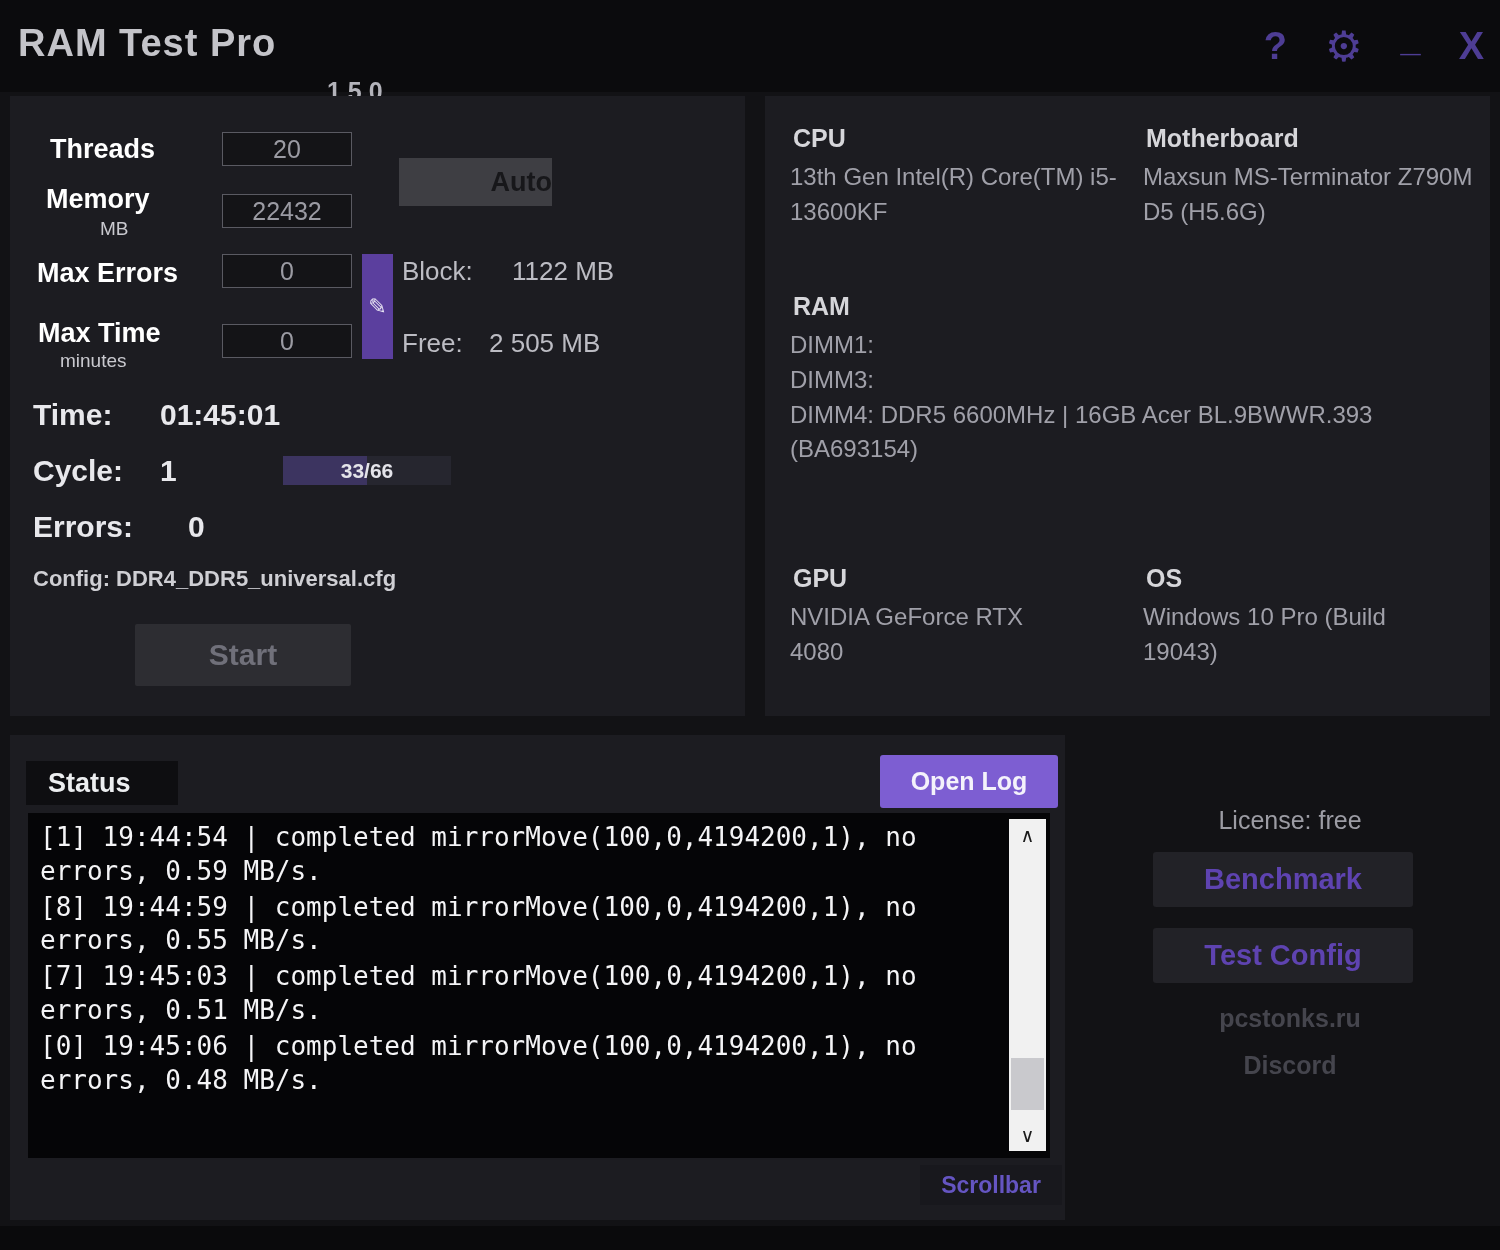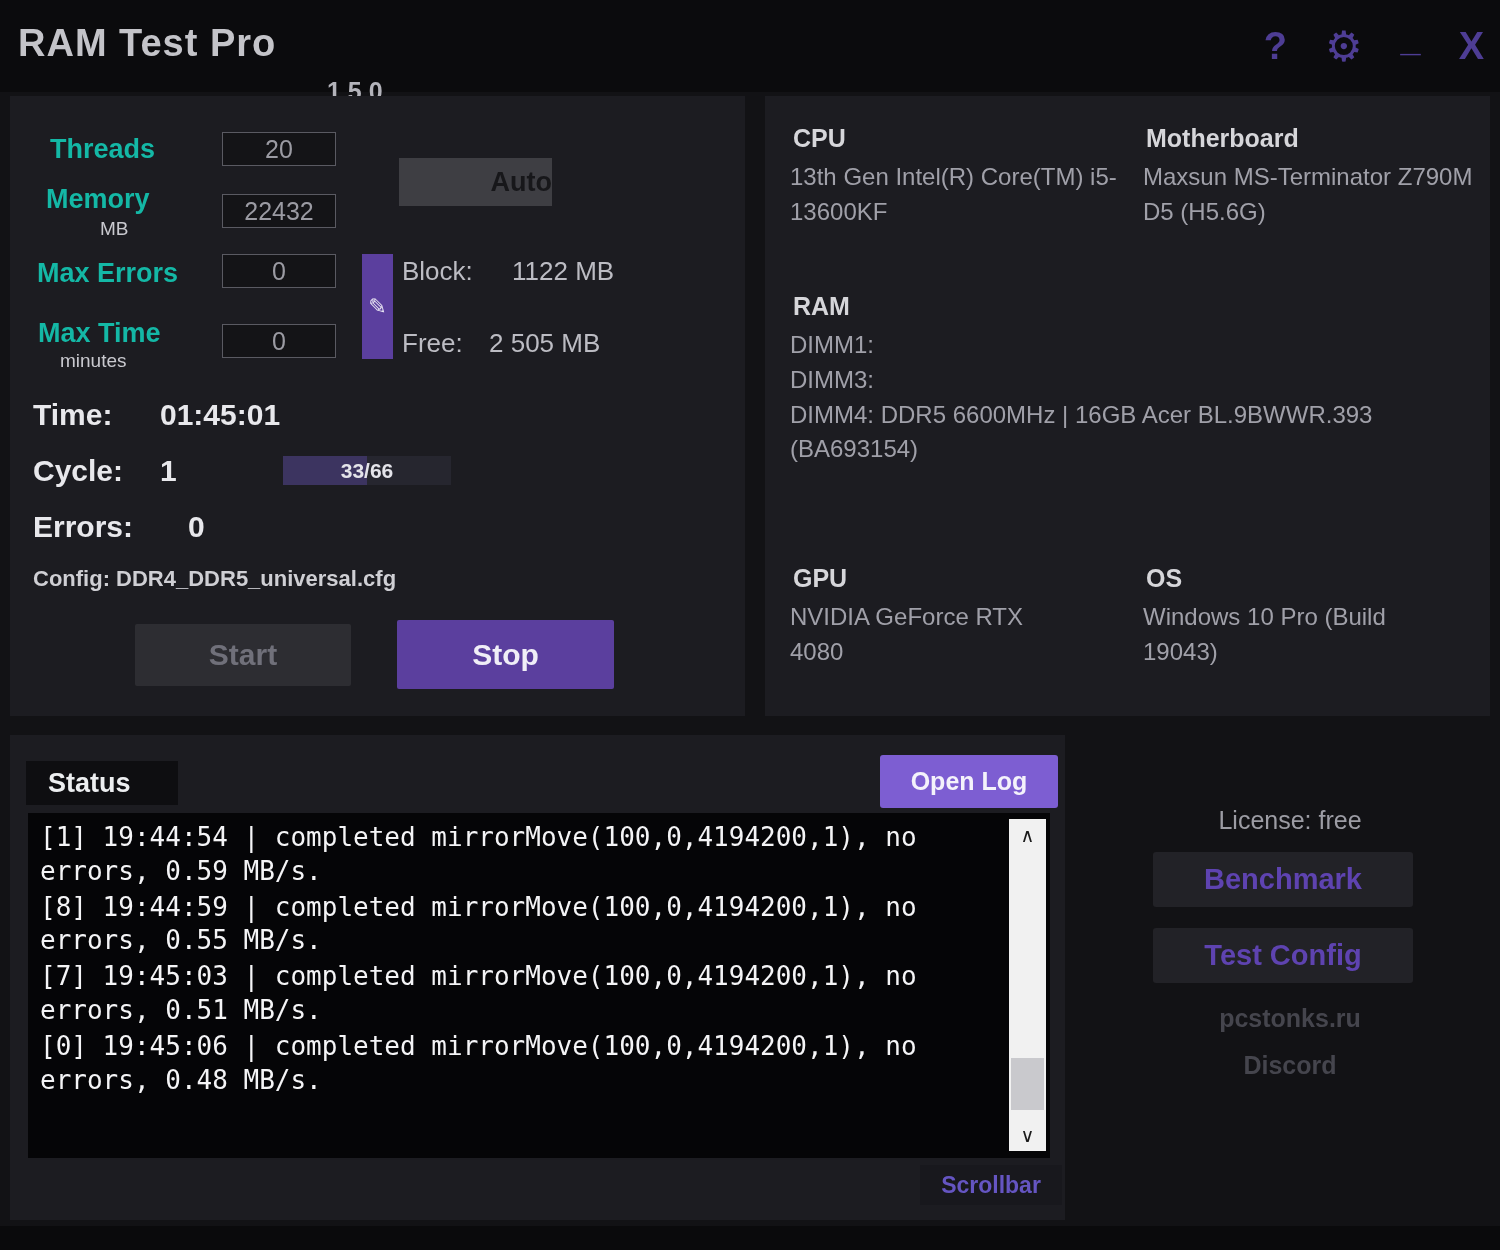--- a/index.html
+++ b/index.html
@@ -19,24 +19,24 @@
   .min-icon { font-size:36px; padding-bottom:14px; }
   .x-icon { font-size:38px; }
 
   
   .panel { position:absolute; background:#1c1c21; }
   .panel-config { left:10px; top:96px; width:735px; height:620px; }
   .panel-system { left:765px; top:96px; width:725px; height:620px; }
   .panel-status { left:10px; top:735px; width:1055px; height:485px; }
 
   
-  .cfg-label { font-weight:bold; color:#14b8a6; font-size:27px; white-space:nowrap; }
+  .cfg-label { font-weight:bold; color:#ffffff; font-size:27px; white-space:nowrap; }
   .cfg-sub { font-size:19px; color:#c9c9cf; }
   .cfg-input { background:#141417; border:1px solid #5a5a62; color:#9b9ba3; text-align:center;
-               font-size:25px; width:114px; height:34px; font-family:"Liberation Sans", sans-serif; }
+               font-size:25px; width:130px; height:34px; font-family:"Liberation Sans", sans-serif; }
   .auto-btn { position:absolute; left:389px; top:62px; width:153px; height:48px; background:#3e3e43;
               color:#17171a; font-weight:bold; font-size:27px; border:none; font-family:"Liberation Sans", sans-serif;text-align:right; }
   .edit-bar { position:absolute; left:352px; top:158px; width:31px; height:105px; background:#5b3f9e;
               display:flex; align-items:center; justify-content:center; color:#e9e6f4; font-size:22px; }
   .bf-text { font-size:26px; color:#bcbcc3; white-space:nowrap; }
   .stat-line { font-size:30px; font-weight:bold; color:#e8e8ec; white-space:nowrap; }
   .progress { position:absolute; left:273px; top:360px; width:168px; height:29px; background:#26262f; overflow:hidden; }
   .progress-fill { position:absolute; left:0; top:0; bottom:0; width:50%; background:#3c3460; }
   .progress-text { position:absolute; left:0; top:0; width:100%; height:100%; display:flex; align-items:center;
                    justify-content:center; color:#e4e4ea; font-size:21px; font-weight:bold; }
@@ -131,21 +131,20 @@
       <div class="progress-fill" style="width: 50%;"></div>
       <div class="progress-text">33/66</div>
     </div>
 
     <div class="abs stat-line" style="left:23px; top:414px;">Errors:</div>
     <div class="abs stat-line" style="left:178px; top:414px;">0</div>
 
     <div class="abs config-line" style="left:23px; top:470px;">Config: DDR4_DDR5_universal.cfg</div>
 
     <button class="start-btn">Start</button>
-    <button class="stop-btn">Stop</button>
   </div>
 
   <div class="panel panel-system">
     <div class="abs sys-h" style="left:28px; top:28px;">CPU</div>
     <div class="abs sys-v" style="left:25px; top:64px; width:330px;">13th Gen Intel(R) Core(TM) i5-13600KF</div>
 
     <div class="abs sys-h" style="left:381px; top:28px;">Motherboard</div>
     <div class="abs sys-v" style="left:378px; top:64px; width:330px;">Maxsun MS-Terminator Z790M D5 (H5.6G)</div>
 
     <div class="abs sys-h" style="left:28px; top:196px;">RAM</div>

